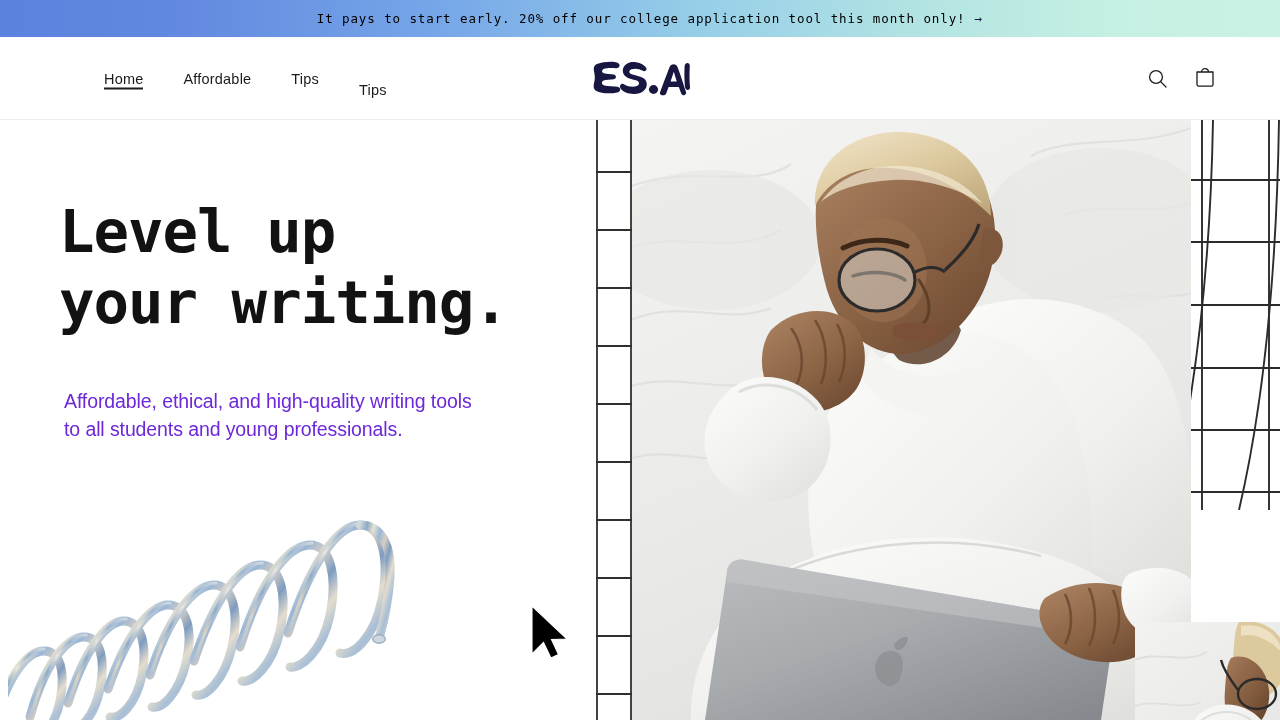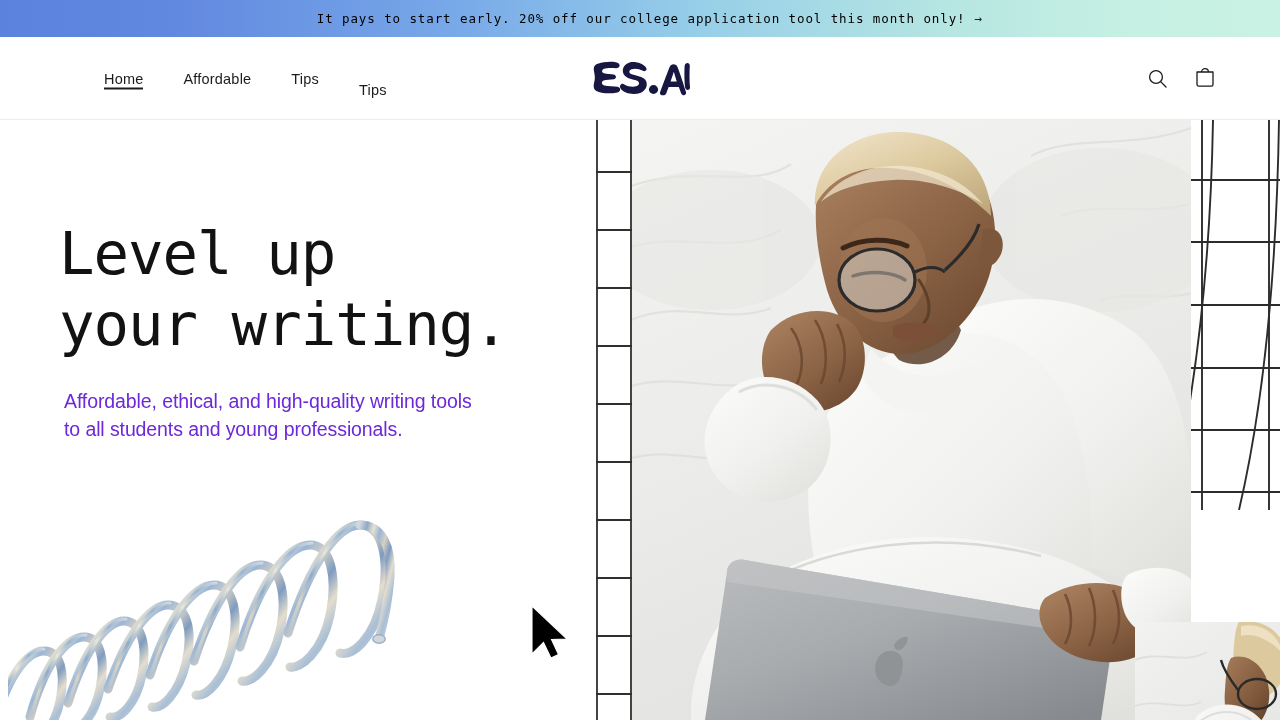--- a/index.html
+++ b/index.html
@@ -98,27 +98,27 @@
   .hero-left {
     position:absolute;
     left:0; top:0;
     width:596px; height:600px;
     background:#ffffff;
     z-index:4;
   }
 
   .hero-title {
     position:absolute;
-    left:59px; top:98px;
+    left:59px; top:76px;
     font-family:"DejaVu Sans Mono","Liberation Mono",monospace;
     font-size:59px;
     line-height:71px;
     letter-spacing:-1px;
     color:#121212;
-    font-weight:400;
+    font-weight:700;
     white-space:pre-line;
   }
 
   .hero-sub {
     position:absolute;
     left:64px; top:268px;
     width:410px;
     font-size:19.5px;
     line-height:27.5px;
     color:#6d28d9;

